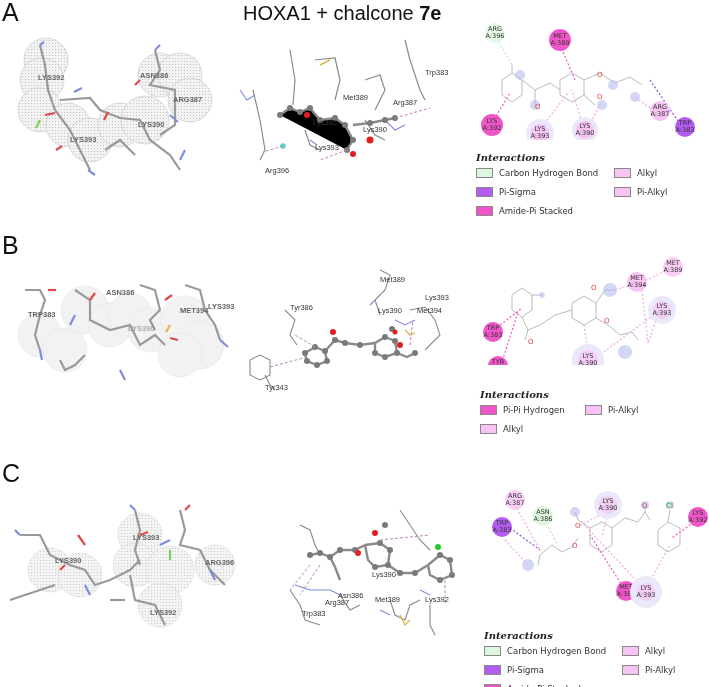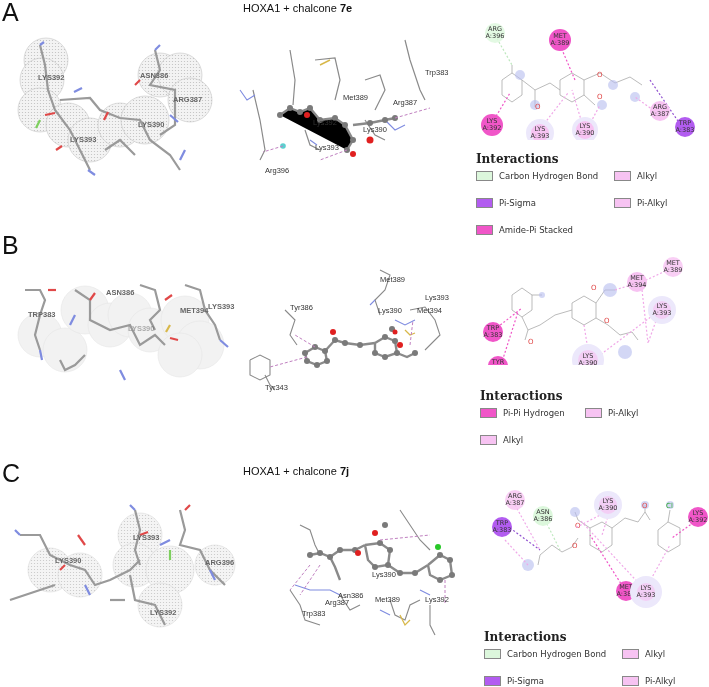--- a/index.html
+++ b/index.html
@@ -1,25 +1,25 @@
 <!DOCTYPE html>
 <html><head>
   <meta charset="utf-8">
   <style>
     html, body { margin: 0; padding: 0; background: #ffffff; }
     body { width: 709px; height: 687px; position: relative; overflow: hidden; font-family: "Liberation Sans", sans-serif; }
     .panel { position: absolute; left: 0; width: 709px; }
     .panel-letter { position: absolute; left: 2px; font-size: 25px; color: #111; font-family: "Liberation Sans", sans-serif; }
-    .panel-title { position: absolute; left: 243px; font-size: 11px; color: #111; white-space: nowrap; }
+    .panel-title { position: absolute; left: 243px; font-size: 20px; color: #111; white-space: nowrap; }
     .panel-title b { font-weight: bold; }
     .view { position: absolute; }
     .view svg { display: block; }
     .legend { position: absolute; font-family: "DejaVu Sans", sans-serif; font-size: 8.5px; color: #333; }
-    .legend-title { font-weight: bold; font-family: "DejaVu Serif", serif; font-size: 12px; color: #222; margin-bottom: 4px; }
-    .legend-grid { display: grid; grid-template-columns: 138px 90px; row-gap: 15px; }
+    .legend-title { font-weight: bold; font-family: "DejaVu Serif", serif; font-size: 10px; color: #222; margin-bottom: 4px; font-style: italic; }
+    .legend-grid { display: grid; grid-template-columns: 138px 90px; row-gap: 7px; }
     .legend-item { display: flex; align-items: center; gap: 6px; height: 12px; }
     .swatch { width: 17px; height: 10px; border: 1px solid #888; box-sizing: border-box; }
     .res-label { font-family: "DejaVu Sans", sans-serif; font-size: 6.5px; fill: #333; text-anchor: middle; }
     .atom-label { font-family: "Liberation Sans", sans-serif; font-size: 7.5px; fill: #333; }
     .sphere-label { font-family: "Liberation Sans", sans-serif; font-size: 7.5px; fill: #666; font-weight: bold; }
   </style>
 </head>
 <body>
 
 <div class="panel" style="top:0; height:225px;">
@@ -411,23 +411,20 @@
       <div class="legend-item">
           <span class="swatch" style="background:#f7c3f2"></span>
           <span>Alkyl</span>
         </div>
     </div>
   </div>
 </div>
 
 <div class="panel" style="top:435px; height:252px;">
   <div class="panel-letter" style="top:24px;">C</div>
-  <div class="panel-title" style="top:30px;">
-    <span>HOXA1  + chalcone </span><b>7j</b>
-  </div>
 
   <div class="view" style="left:0; top:55px;">
     <svg width="240" height="150" viewBox="0 0 240 150">
       <g fill="url(#mesh)" stroke="#d0d0d0" stroke-width="0.6" opacity="0.8">
         <circle cx="50" cy="80" r="22"></circle>
           <circle cx="80" cy="85" r="22"></circle>
           <circle cx="140" cy="45" r="22"></circle>
         <circle cx="135" cy="75" r="22"></circle>
           <circle cx="170" cy="80" r="24"></circle>
           <circle cx="160" cy="115" r="22"></circle>

